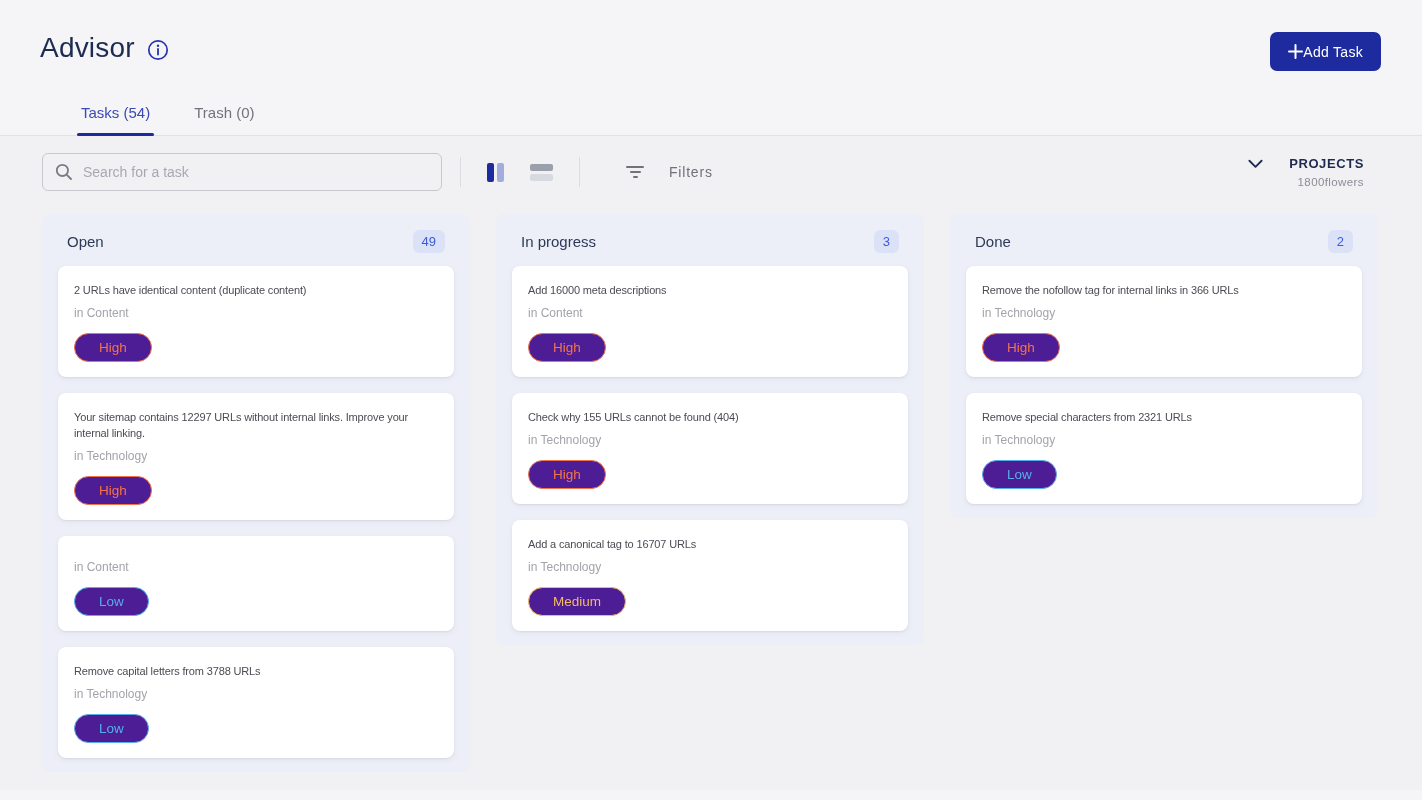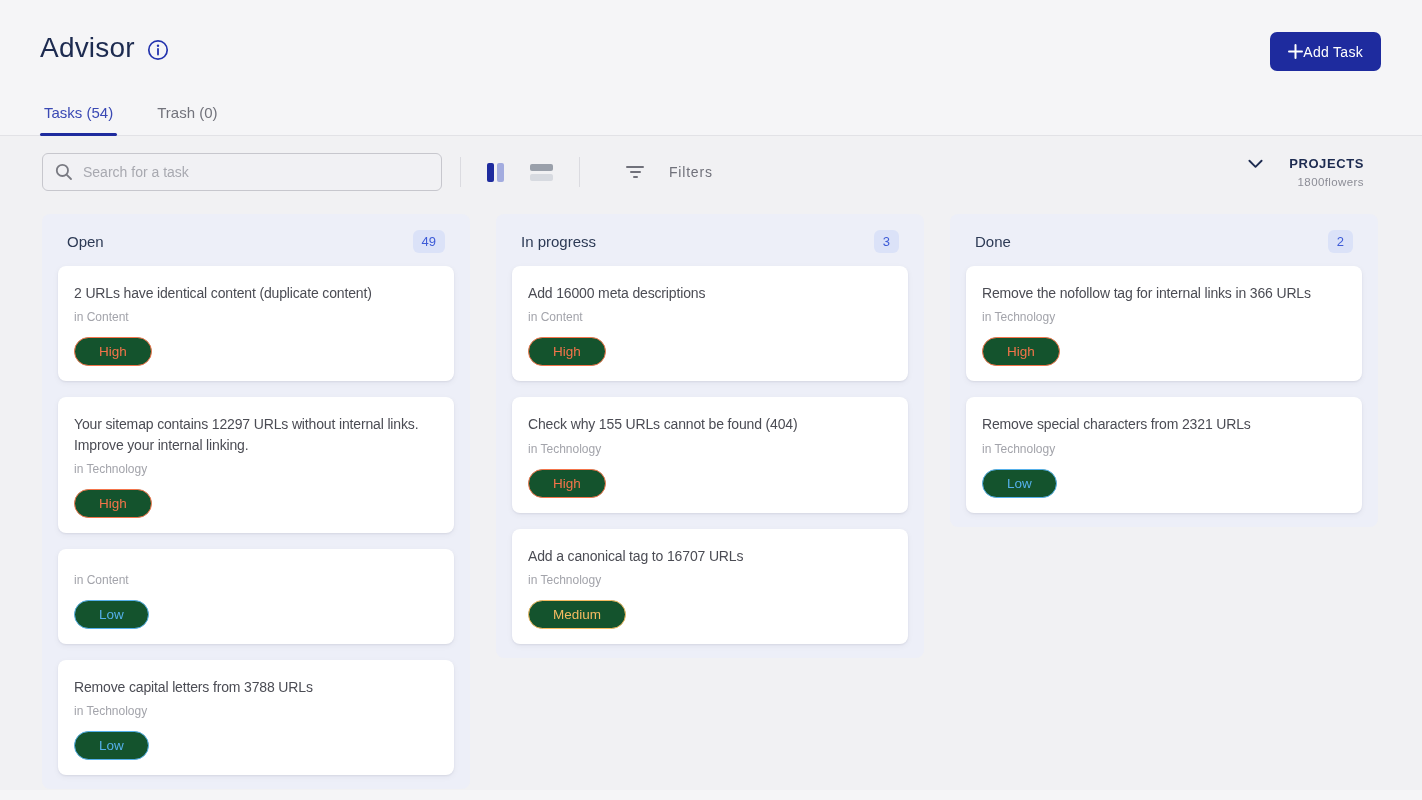--- a/index.html
+++ b/index.html
@@ -35,21 +35,21 @@
     padding: 0 40px;
     margin-top: 27px;
     border-bottom: 1px solid #e2e2e6;
     background: #f5f5f7;
   }
   .tab {
     font-size: 15px; padding: 6px 4px 14px;
     color: #72737c; background: none; border: none; font-family: inherit;
     cursor: pointer; position: relative;
   }
-  .tab.active { color: #3a49b4; }
+  .tab.active { color: #3a49b4; margin-left: 37px; }
   .tab.active::after {
     content: ""; position: absolute; left: 0; right: 0; bottom: -1px;
     height: 3px; background: var(--accent, #1e2b9e); border-radius: 2px;
   }
 
   
   .content {
     background: #f1f1f3;
     height: 654px;
   }
@@ -121,26 +121,26 @@
     color: var(--count-badge-text, #3d5bd7);
     font-size: 13px; border-radius: 6px; padding: 4px 9px;
   }
   .cards { display: flex; flex-direction: column; gap: 16px; }
   .card {
     background: #fff; border-radius: 8px;
     padding: 17px 16px 15px;
     box-shadow: 0 1px 2px rgba(25,28,50,0.07), 0 2px 6px rgba(25,28,50,0.05);
     cursor: pointer;
   }
-  .card-title { font-size: 14px; line-height: 1.45; color: #4b4c54; letter-spacing: -0.15px; }
+  .card-title { font-size: 11px; line-height: 1.45; color: #4b4c54; letter-spacing: -0.15px; }
   .card-category { margin-top: 7px; font-size: 12px; color: #a3a4ab; }
   .pill {
     display: inline-block; margin-top: 13px;
     font-size: 13.5px; padding: 6px 24px;
-    border-radius: 999px; border: 1px solid; background: #14532d;
+    border-radius: 999px; border: 1px solid; background: #4c1d95;
   }
   .pill-high   { color: var(--high, #f4744a);   border-color: var(--high, #f4744a); }
   .pill-medium { color: var(--medium, #f5bb61); border-color: var(--medium, #f5bb61); }
   .pill-low    { color: var(--low, #55b0ea);    border-color: var(--low, #55b0ea); }
 </style>
 </head>
 <body>
 
 <div class="topbar">
   <div class="title-wrap">

